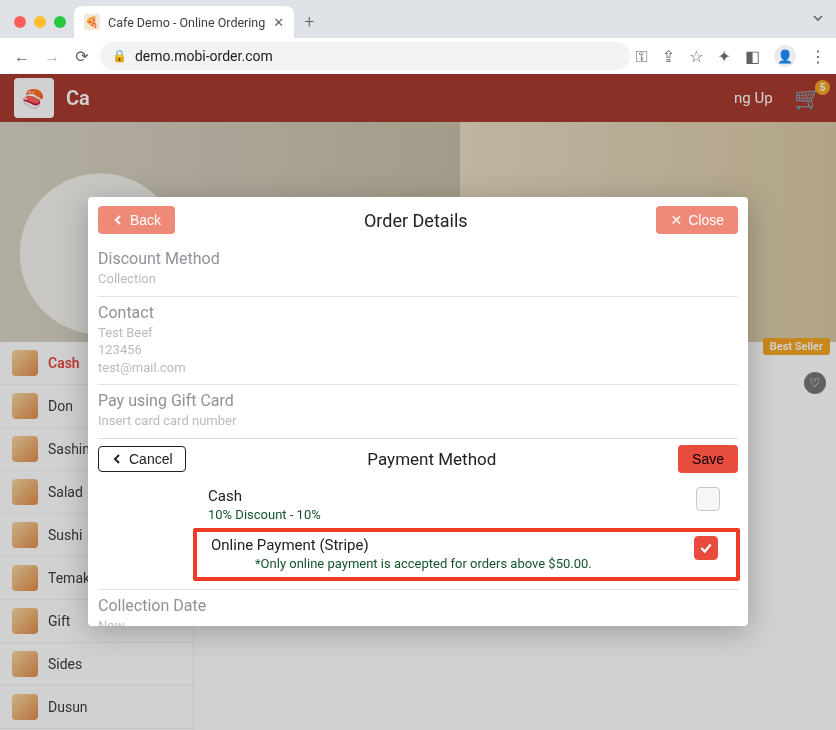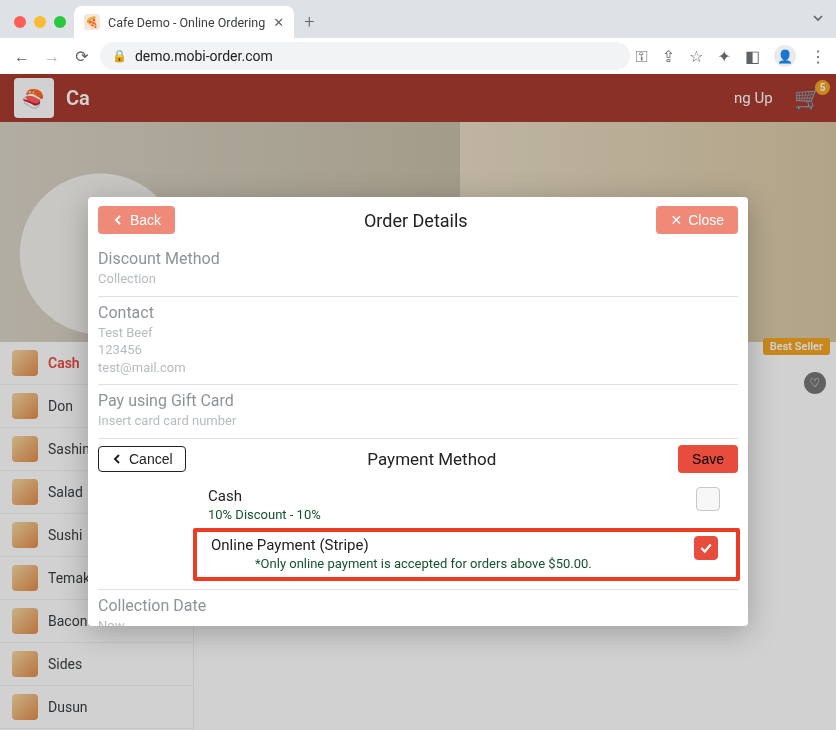--- a/index.html
+++ b/index.html
@@ -409,21 +409,21 @@
       <div class="cat-item">
           <span class="cat-thumb"></span>
           <span>Sushi</span>
         </div>
       <div class="cat-item">
           <span class="cat-thumb"></span>
           <span>Temaki</span>
         </div>
       <div class="cat-item">
           <span class="cat-thumb"></span>
-          <span>Bacon</span>
+          <span>Gift</span>
         </div>
       <div class="cat-item">
           <span class="cat-thumb"></span>
           <span>Sides</span>
         </div>
       <div class="cat-item">
           <span class="cat-thumb"></span>
           <span>Dusun</span>
         </div>
       <div class="cat-item"></div>

